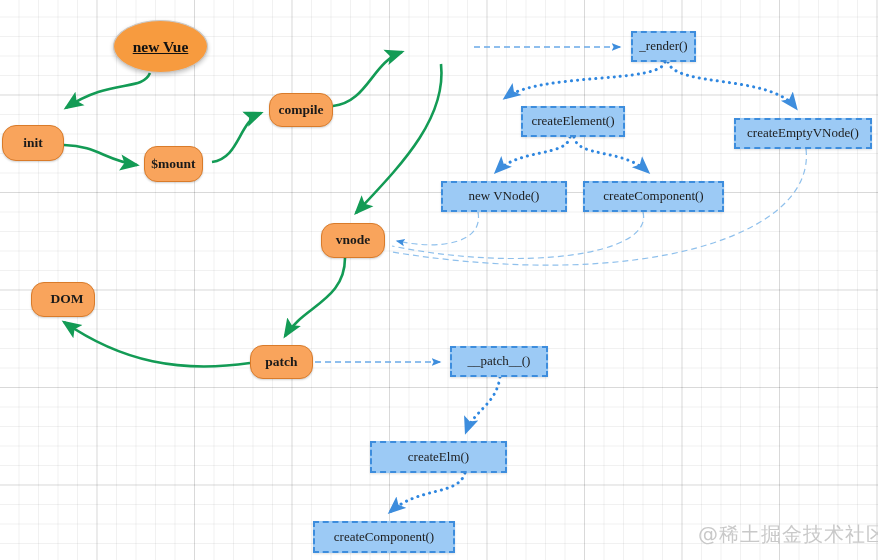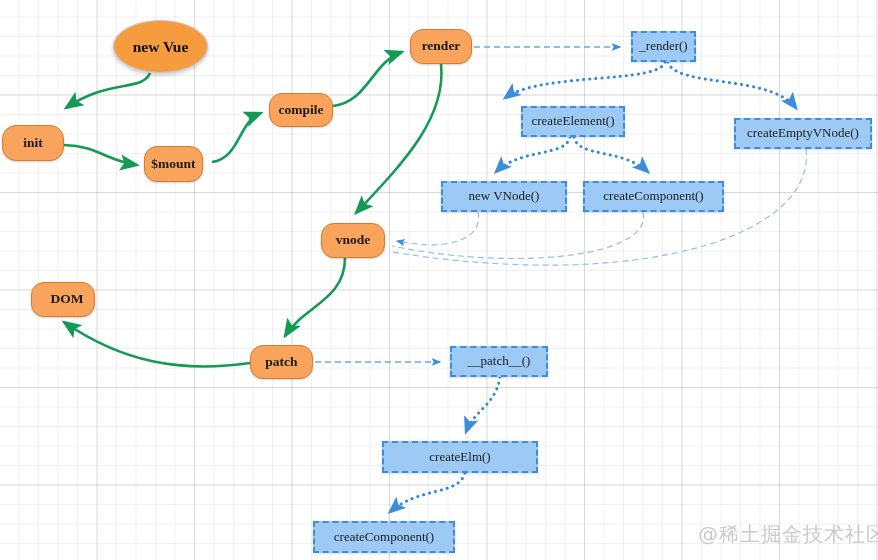--- a/index.html
+++ b/index.html
@@ -50,21 +50,21 @@
   }
   .n-ellipse {
     background: #f79b3f;
     border: 1.6px solid #c9c9c9;
     border-radius: 50%;
     color: #111111;
     font-weight: bold;
     font-size: 15.5px;
     box-shadow: 0 2px 4px rgba(0,0,0,0.22);
   }
-  .n-ellipse .lbl { }
+  .n-ellipse .lbl { text-decoration: underline; }
   .n-blue {
     background: #9ccaf5;
     border: 2px dashed #3d8ddd;
     color: #1d1d1d;
     font-size: 13px;
     font-weight: normal;
     box-shadow: 0 1px 2px rgba(0,0,0,0.12);
   }
   .watermark {
     position: absolute;
@@ -175,23 +175,20 @@
   </div>
 
   <div class="node n-orange" style="left:144px; top:146px; width:59px; height:36px;">
     <span>$mount</span>
   </div>
 
   <div class="node n-orange" style="left:269px; top:93px; width:64px; height:34px;">
     <span>compile</span>
   </div>
 
-  <div class="node n-orange" style="left:410px; top:29px; width:62px; height:35px;">
-    <span>render</span>
-  </div>
 
   <div class="node n-orange" style="left:321px; top:223px; width:64px; height:35px;">
     <span>vnode</span>
   </div>
 
   <div class="node n-orange" style="left:31px; top:282px; width:64px; height:35px;padding-left:8px;">
     <span>DOM</span>
   </div>
 
   <div class="node n-orange" style="left:250px; top:345px; width:63px; height:34px;">
@@ -215,21 +212,21 @@
   </div>
 
   <div class="node n-blue" style="left:583px; top:181px; width:141px; height:31px;">
     <span>createComponent()</span>
   </div>
 
   <div class="node n-blue" style="left:450px; top:346px; width:98px; height:31px;">
     <span>__patch__()</span>
   </div>
 
-  <div class="node n-blue" style="left:382px; top:441px; width:156px; height:32px;">
+  <div class="node n-blue" style="left:370px; top:441px; width:137px; height:32px;">
     <span>createElm()</span>
   </div>
 
   <div class="node n-blue" style="left:313px; top:521px; width:142px; height:32px;">
     <span>createComponent()</span>
   </div>
 
   <div class="watermark" style="left:698px; top:521px;">@稀土掘金技术社区</div>
 
 </div>

